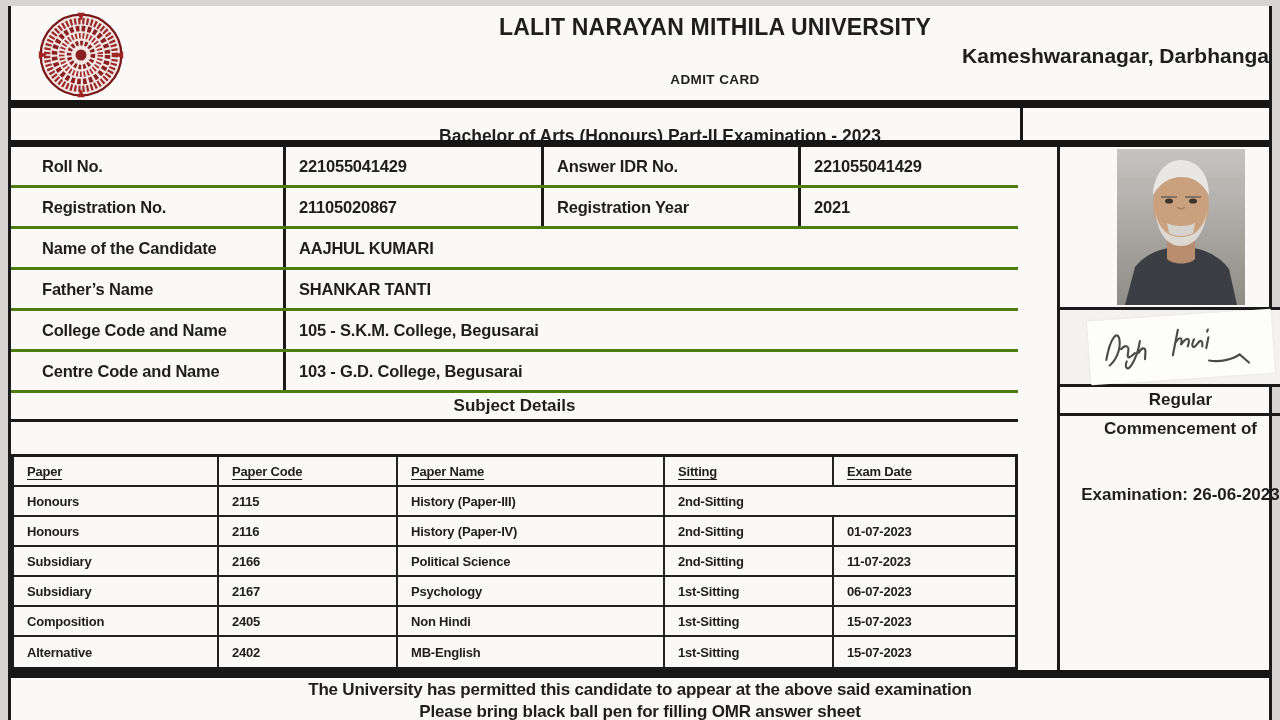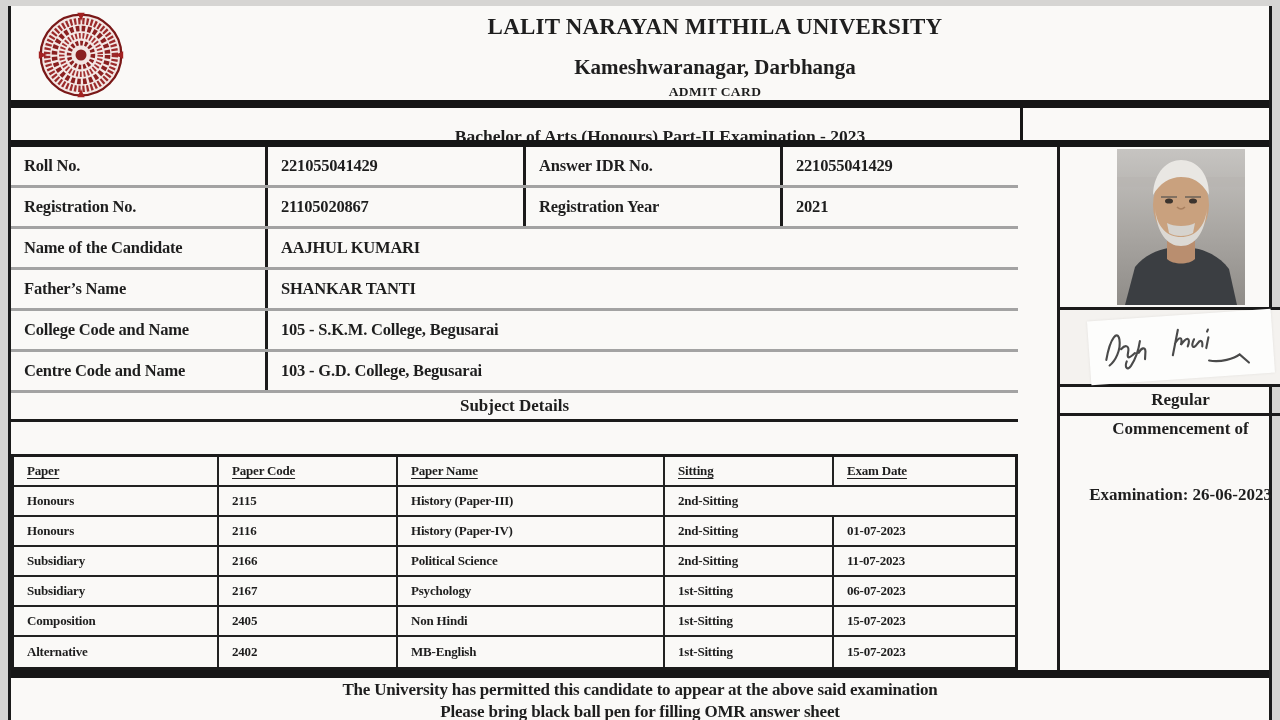--- a/index.html
+++ b/index.html
@@ -10,41 +10,40 @@
     color:#1e1e1e;
     -webkit-font-smoothing:antialiased;
     overflow:hidden;
   }
   .card {
     position:absolute; left:8px; top:6px;
     width:1264px; height:714px;
     background:#faf9f7;
     border-left:3px solid #1b1b1b;
     border-right:3px solid #1b1b1b;
-    font-family:Liberation Serif, serif;
   }
   
   .header { position:absolute; left:0; top:0; width:100%; height:94px; }
   .logo { position:absolute; left:24px; top:5px; width:92px; height:88px; }
   .title-block { position:absolute; left:0; top:8px; width:100%; padding-left:150px; text-align:center; }
   .uni-name { font-size:23px; font-weight:700; letter-spacing:.2px; }
-  .uni-addr { font-size:21px; font-weight:700; margin-top:15px; }
+  .uni-addr { font-size:21px; font-weight:700; margin-top:3px;text-align:right; }
   .card-title { font-size:13.5px; font-weight:800; margin-top:4px; letter-spacing:.4px; }
   .band { position:absolute; left:0; width:100%; background:#161616; }
   .band1 { top:94px; height:8px; }
   .exam-bar {
     position:absolute; top:114px; left:0; width:100%; height:32px;
     line-height:32px; text-align:center; padding-left:40px;
     font-size:17.5px; font-weight:700;
   }
   .exam-bar-divider { position:absolute; left:1009px; top:102px; width:3px; height:32px; background:#161616; }
   .band2 { top:134px; height:7px; }
   
   .info-table { position:absolute; left:0; top:141px; width:1007px; }
-  .i-row { display:flex; height:41px; border-bottom:3px solid #a3a3a3; }
+  .i-row { display:flex; height:41px; border-bottom:3px solid #4d7c0f;padding-left:18px; }
   .i-cell {
     border-right:3px solid #1b1b1b;
     display:flex; align-items:center;
     padding-left:13px; font-size:16.5px; font-weight:700; letter-spacing:-.2px;
     overflow:hidden; white-space:nowrap;
   }
   .w-label1 { width:257px; } .w-val1 { width:258px; } .w-label2 { width:257px; } .w-val2 { flex:1; }
   .w-wide  { flex:1; }
   
   .subject-bar {

